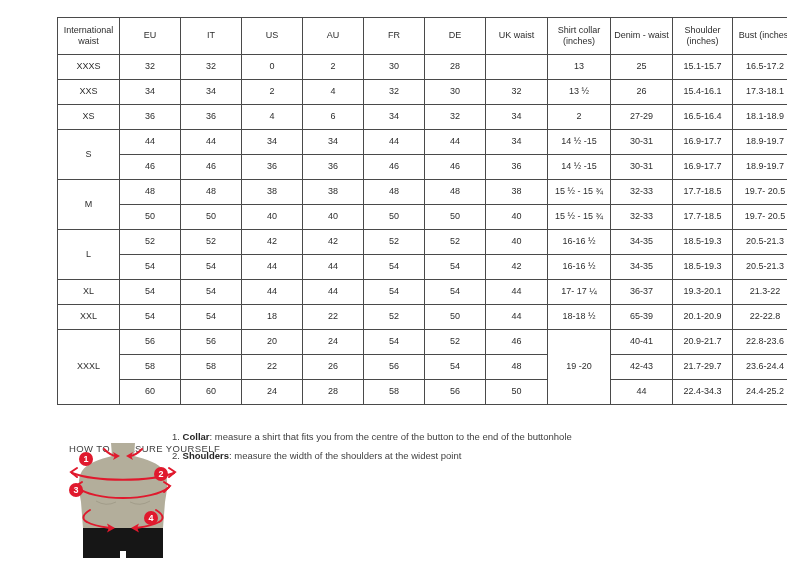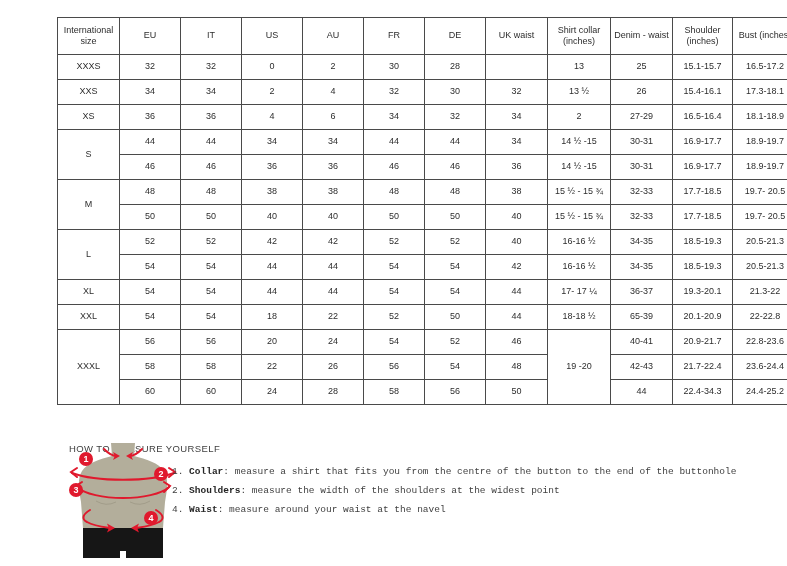--- a/index.html
+++ b/index.html
@@ -33,34 +33,34 @@
   th:nth-child(11){width:55px}
   th:nth-child(12){width:60px}
 
   
   .measure-title{
     position:absolute;left:57px;top:431px;margin:12px;
     font-size:9.5px;font-weight:normal;letter-spacing:.4px;color:#3f3f3f;
   }
   .figure{position:absolute;left:60px;top:443px;width:126px;height:118px;}
   .steps{
-    position:absolute;left:172px;top:462px;margin:0;padding:0;list-style:none;
-    font-size:9.5px;color:#3f3f3f;font-family:Liberation Mono, monospace;
+    position:absolute;left:172px;top:427px;margin:0;padding:0;list-style:none;
+    font-size:9.5px;color:#3f3f3f;
   }
   .steps li{height:19px;line-height:19px;white-space:nowrap;}
   .steps b{color:#262626;}
 </style>
 </head>
 <body>
 
 <div class="table-wrap" data-name="size-chart">
   <table data-name="size-table">
       <thead>
         <tr data-name="header-row">
-          <th data-name="column-header">International size</th>
+          <th data-name="column-header">International waist</th>
           <th data-name="column-header">EU</th>
           <th data-name="column-header">IT</th>
           <th data-name="column-header">US</th>
           <th data-name="column-header">AU</th>
           <th data-name="column-header">FR</th>
           <th data-name="column-header">DE</th>
           <th data-name="column-header">UK waist</th>
           <th data-name="column-header">Shirt collar (inches)</th>
           <th data-name="column-header">Denim - waist</th>
           <th data-name="column-header">Shoulder (inches)</th>
@@ -235,21 +235,21 @@
         </tr>
         <tr data-name="table-row">
           <td data-name="value-cell">58</td>
           <td data-name="value-cell">58</td>
           <td data-name="value-cell">22</td>
           <td data-name="value-cell">26</td>
           <td data-name="value-cell">56</td>
           <td data-name="value-cell">54</td>
           <td data-name="value-cell">48</td>
           <td data-name="value-cell">42-43</td>
-          <td data-name="value-cell">21.7-22.4</td>
+          <td data-name="value-cell">21.7-29.7</td>
           <td data-name="value-cell">23.6-24.4</td>
         </tr>
         <tr data-name="table-row">
           <td data-name="value-cell">60</td>
           <td data-name="value-cell">60</td>
           <td data-name="value-cell">24</td>
           <td data-name="value-cell">28</td>
           <td data-name="value-cell">58</td>
           <td data-name="value-cell">56</td>
           <td data-name="value-cell">50</td>
@@ -306,17 +306,13 @@
 
 <ol class="steps" data-name="measure-steps">
   <li data-name="measure-step-collar">
     <span data-name="step-number">1.</span>
     <b data-name="step-label">Collar</b><span data-name="step-text">: measure a shirt that fits you from the centre of the button to the end of the buttonhole</span>
   </li>
   <li data-name="measure-step-shoulders">
     <span data-name="step-number">2.</span>
     <b data-name="step-label">Shoulders</b><span data-name="step-text">: measure the width of the shoulders at the widest point</span>
   </li>
-  <li data-name="measure-step-waist">
-    <span data-name="step-number">4.</span>
-    <b data-name="step-label">Waist</b><span data-name="step-text">: measure around your waist at the navel</span>
-  </li>
 </ol>
 
 </body></html>

